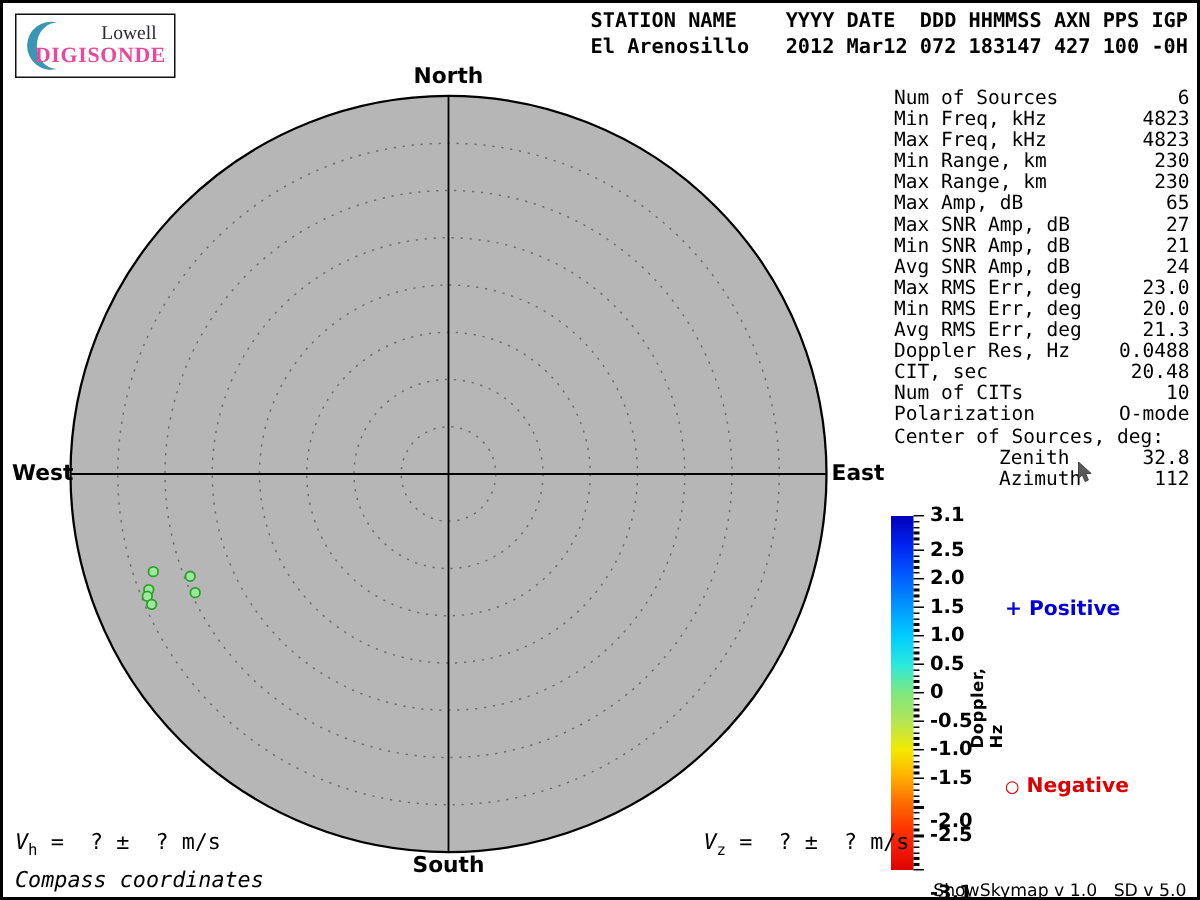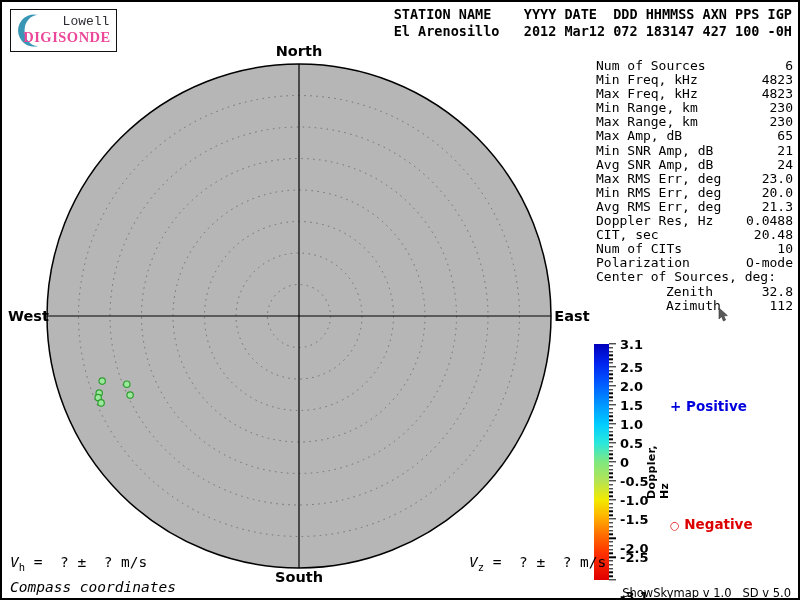--- a/index.html
+++ b/index.html
@@ -3,21 +3,21 @@
 <meta charset="utf-8">
 <style>
   html,body{margin:0;padding:0;background:#fff;}
   #win{position:relative;width:800px;height:600px;box-sizing:border-box;
        border:2px solid #000;background:#fff;overflow:hidden;
        font-family:"DejaVu Sans",sans-serif;}
   
   #logo{position:absolute;left:8px;top:7px;width:105px;height:41px;
         border:1px solid #111;background:#fff;}
   #logo-lowell{position:absolute;left:48px;top:4px;width:54px;text-align:center;
-        font-family:Liberation Mono, monospace;font-size:13px;color:#2b2b33;}
+        font-family:Liberation Serif, serif;font-size:13px;color:#2b2b33;}
   #logo-digisonde{position:absolute;left:9px;top:19px;width:94px;text-align:center;
         font-family:"Liberation Serif",serif;font-weight:bold;font-size:14.5px;letter-spacing:.5px;}
   #crescent{position:absolute;left:2px;top:2px;}
   
   .hdr{position:absolute;right:6px;margin:0;font-weight:bold;font-size:13.5px;
        line-height:17px;font-family:"DejaVu Sans Mono",monospace;}
   #hdr1{top:4px;} #hdr2{top:21px;}
   
   #skymap{position:absolute;left:0;top:0;}
   .compass{position:absolute;font-weight:bold;font-size:14.5px;color:#000;}
@@ -97,20 +97,21 @@
   <div id="c-west" class="compass">West</div>
   <div id="c-east" class="compass">East</div>
 
   <div id="stats">
       <div class="stat-row"><span class="lbl">Num of Sources</span><span class="val">6</span></div>
       <div class="stat-row"><span class="lbl">Min Freq, kHz</span><span class="val">4823</span></div>
       <div class="stat-row"><span class="lbl">Max Freq, kHz</span><span class="val">4823</span></div>
       <div class="stat-row"><span class="lbl">Min Range, km</span><span class="val">230</span></div>
       <div class="stat-row"><span class="lbl">Max Range, km</span><span class="val">230</span></div>
       <div class="stat-row"><span class="lbl">Max Amp, dB</span><span class="val">65</span></div>
+      <div class="stat-row"><span class="lbl">Max SNR Amp, dB</span><span class="val">27</span></div>
       <div class="stat-row"><span class="lbl">Min SNR Amp, dB</span><span class="val">21</span></div>
       <div class="stat-row"><span class="lbl">Avg SNR Amp, dB</span><span class="val">24</span></div>
       <div class="stat-row"><span class="lbl">Max RMS Err, deg</span><span class="val">23.0</span></div>
       <div class="stat-row"><span class="lbl">Min RMS Err, deg</span><span class="val">20.0</span></div>
       <div class="stat-row"><span class="lbl">Avg RMS Err, deg</span><span class="val">21.3</span></div>
       <div class="stat-row"><span class="lbl">Doppler Res, Hz</span><span class="val">0.0488</span></div>
       <div class="stat-row"><span class="lbl">CIT, sec</span><span class="val">20.48</span></div>
       <div class="stat-row"><span class="lbl">Num of CITs</span><span class="val">10</span></div>
       <div class="stat-row"><span class="lbl">Polarization</span><span class="val">O-mode</span></div>
       <div class="stat-row"><span class="lbl">Center of Sources, deg:</span><span class="val"></span></div>

